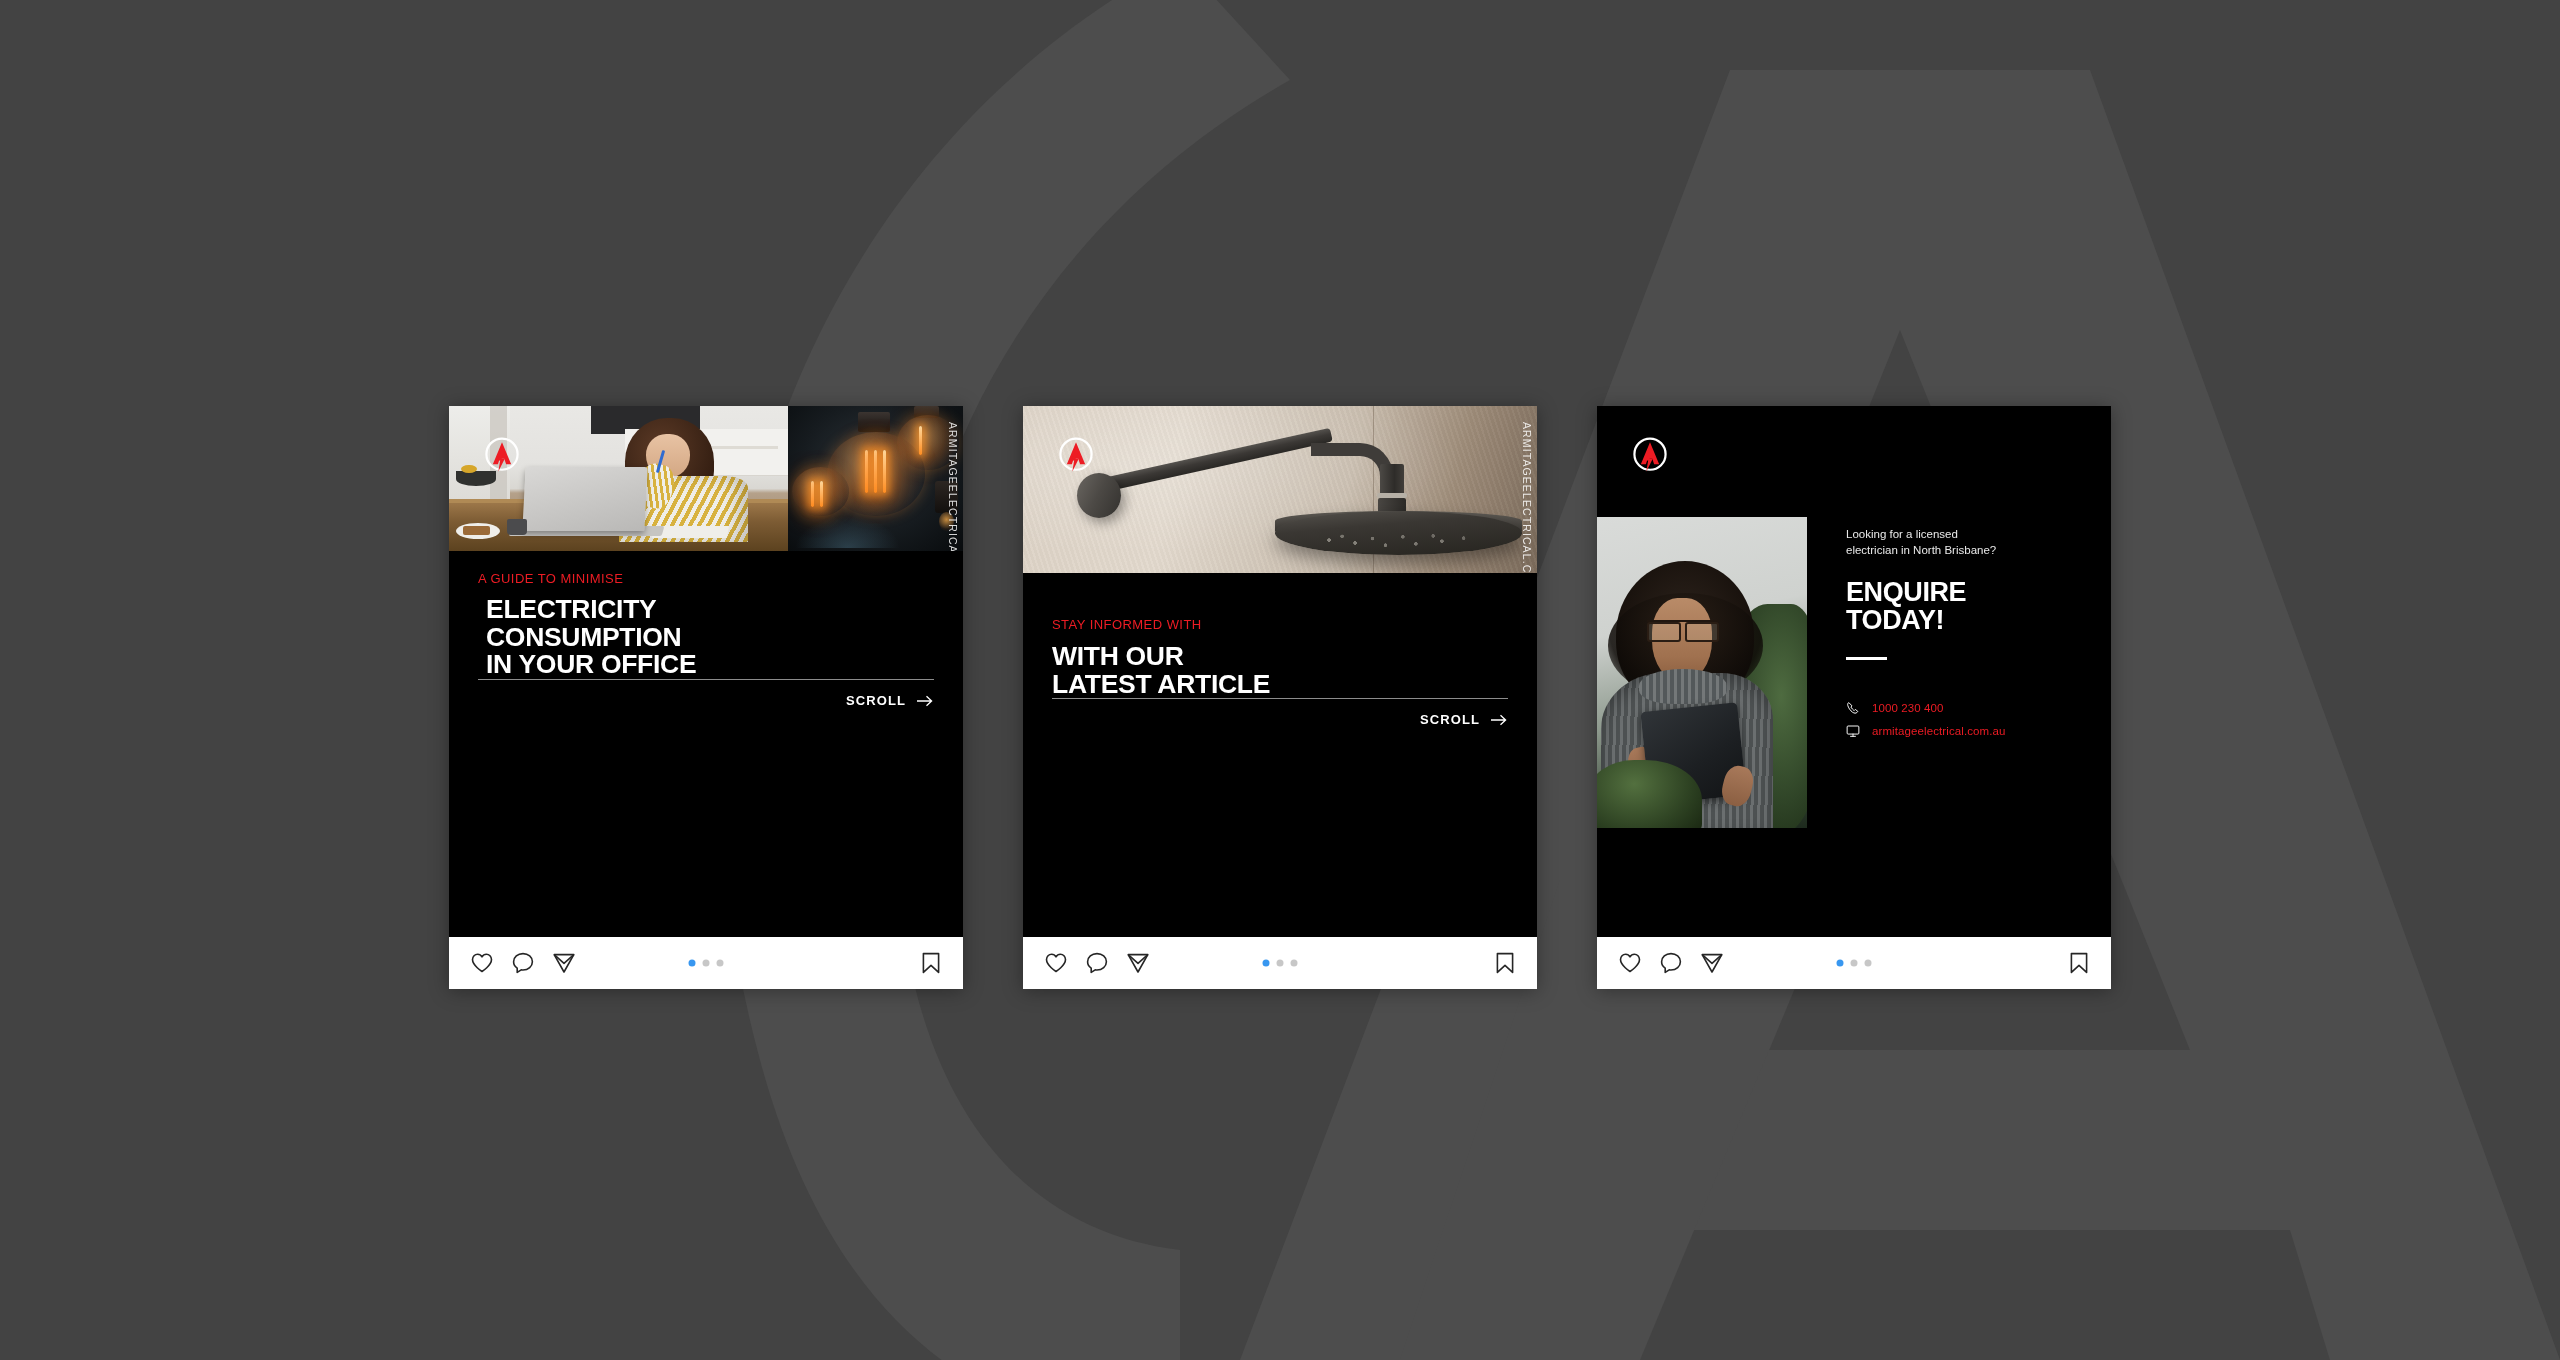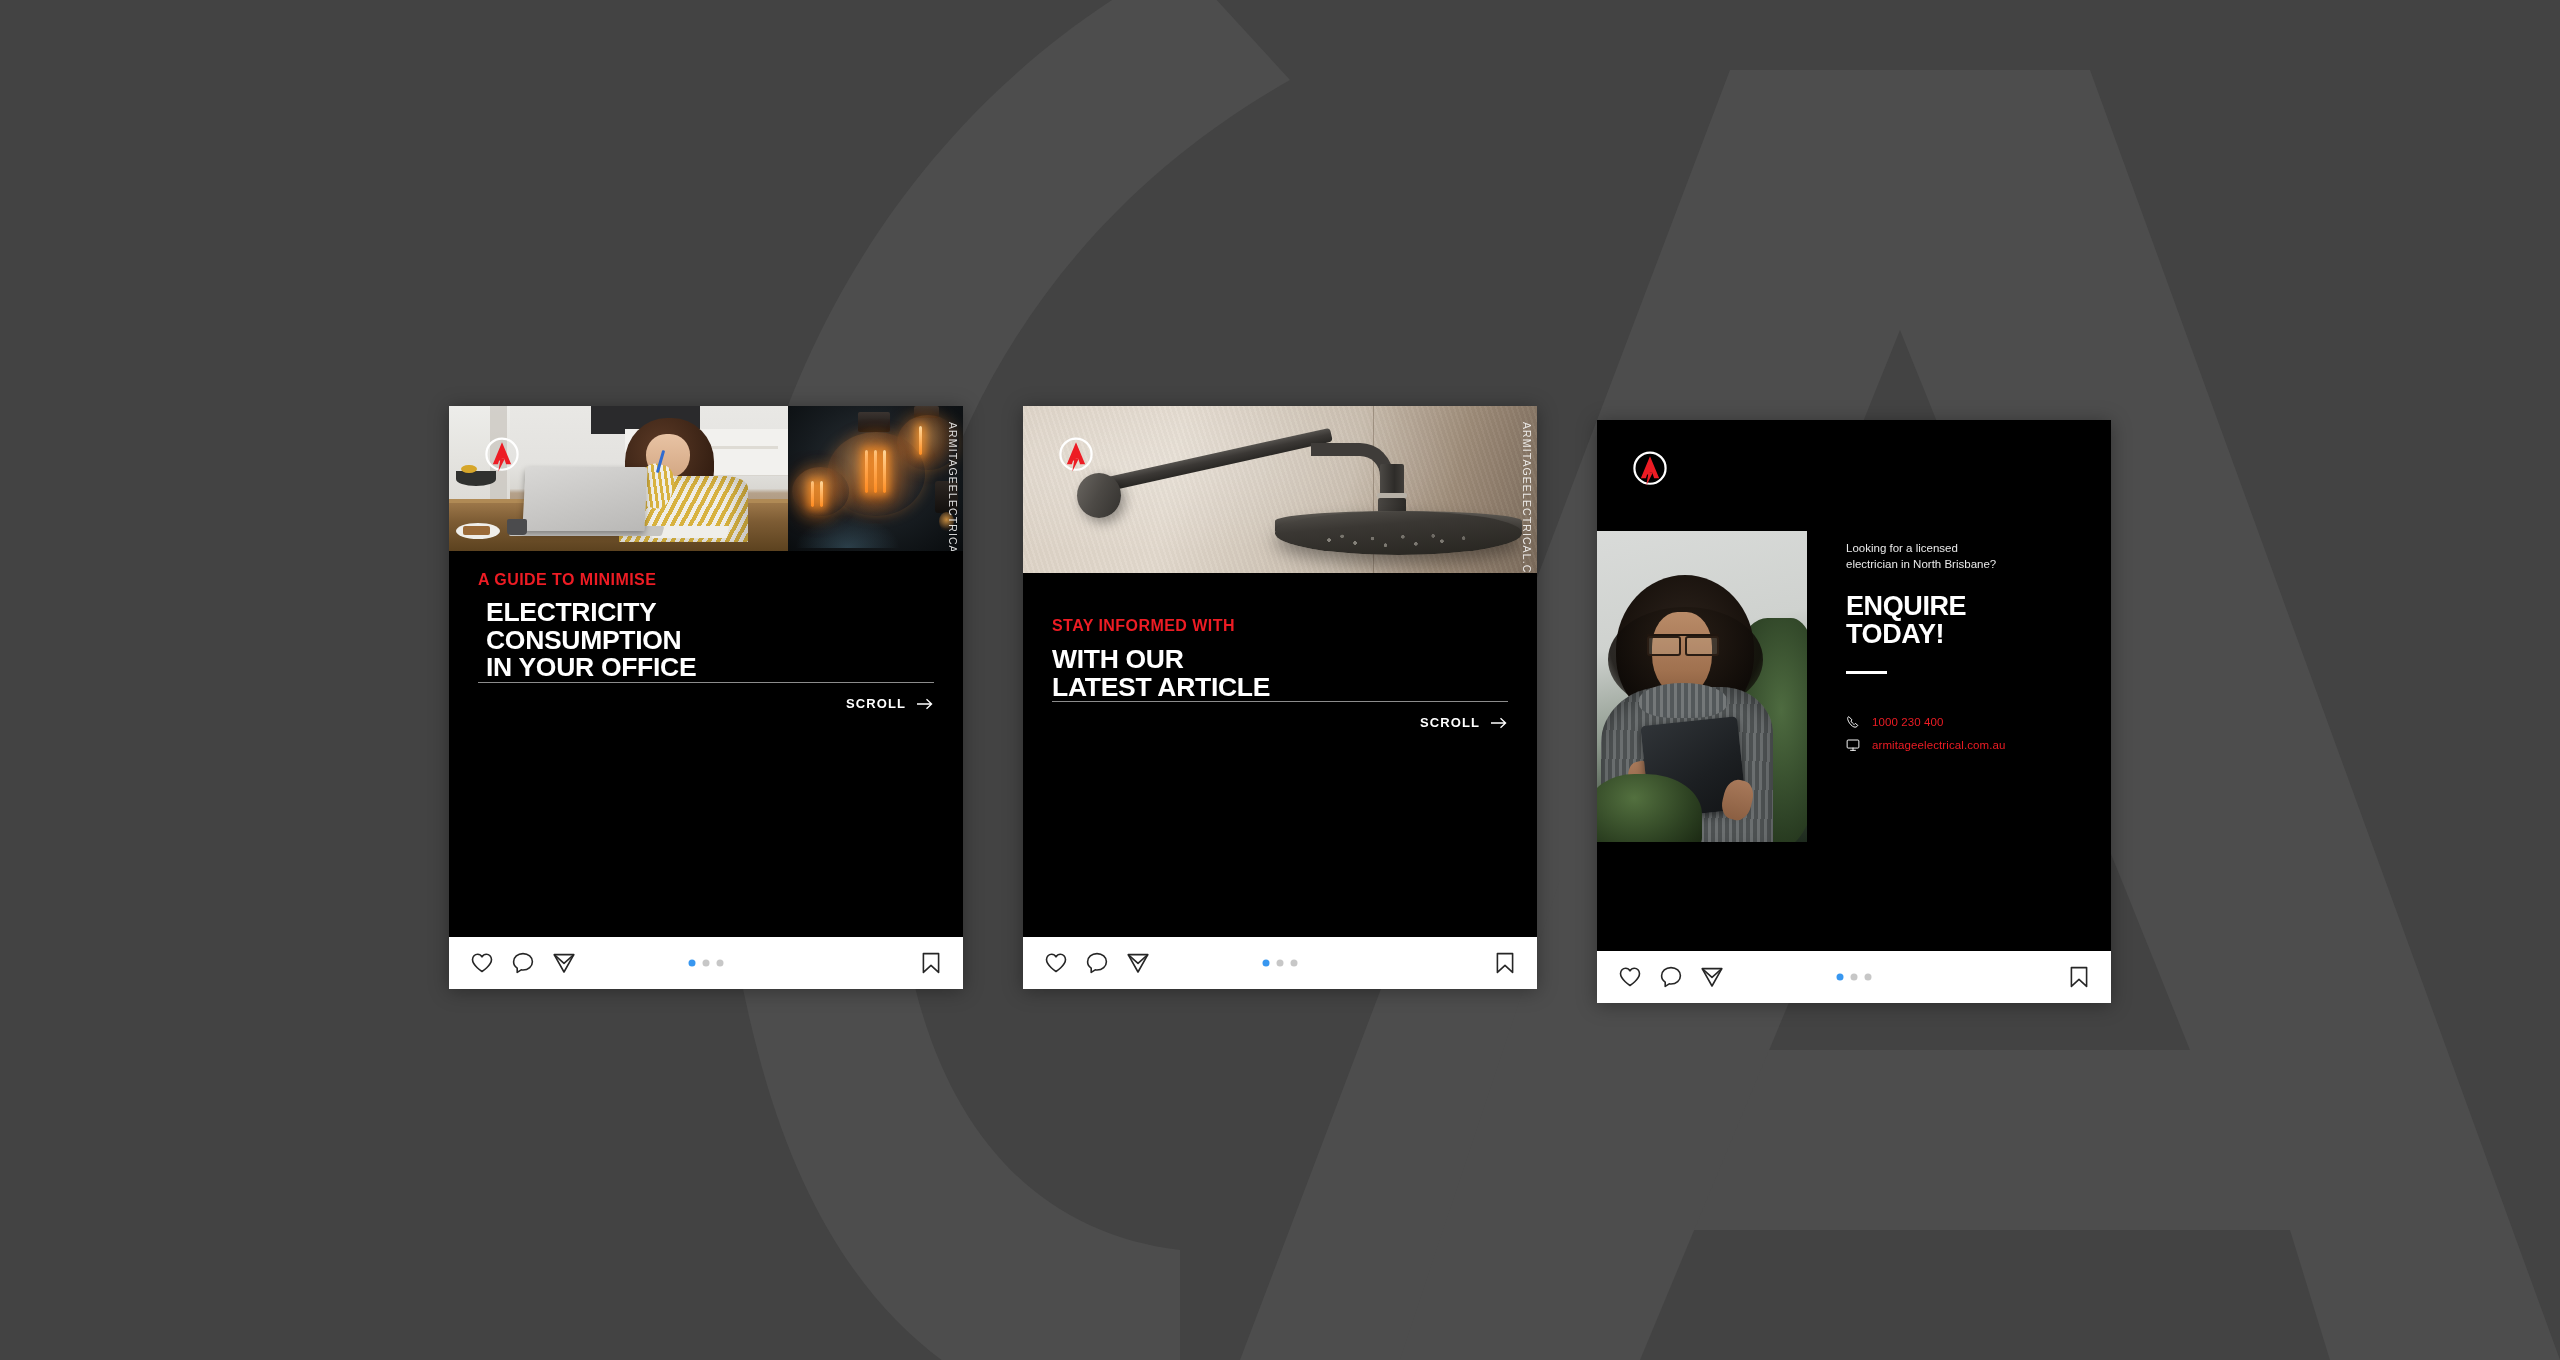--- a/index.html
+++ b/index.html
@@ -34,21 +34,21 @@
     position: absolute;
     z-index: 2;
     background: #000;
     box-shadow: 0 2px 18px rgba(0,0,0,0.35);
     display: flex;
     flex-direction: column;
     overflow: hidden;
   }
   .card-1 { left: 449px; top: 406px; width: 514px; height: 583px; }
   .card-2 { left: 1023px; top: 406px; width: 514px; height: 583px; }
-  .card-3 { left: 1597px; top: 406px; width: 514px; height: 583px; margin-top: 14px; }
+  .card-3 { left: 1597px; top: 406px; width: 514px; height: 583px; }
 
   .card-body {
     position: relative;
     flex: 1 1 auto;
     background: #000;
     overflow: hidden;
   }
 
   
   .logo-badge {
@@ -405,22 +405,22 @@
   .text-block {
     position: relative;
     background: #000;
     padding: 0 29px;
     flex: 1 1 auto;
     display: flex;
     flex-direction: column;
   }
   .eyebrow {
     color: #ed1c24;
-    font-size: 16px;
-    font-weight: 700;
+    font-size: 13px;
+    font-weight: 400;
     letter-spacing: .45px;
     text-transform: uppercase;
     font-family: "Liberation Sans", sans-serif;
   }
   .headline {
     color: #ffffff;
     font-size: 26.5px;
     line-height: 1.045;
     font-weight: 700;
     letter-spacing: -.3px;

